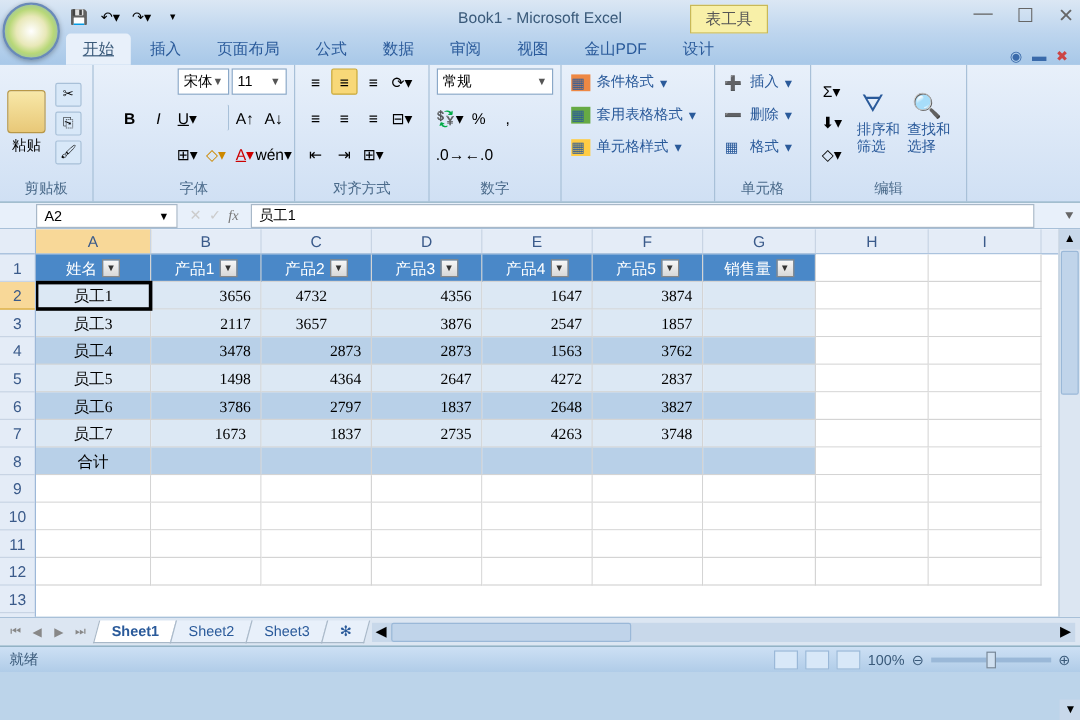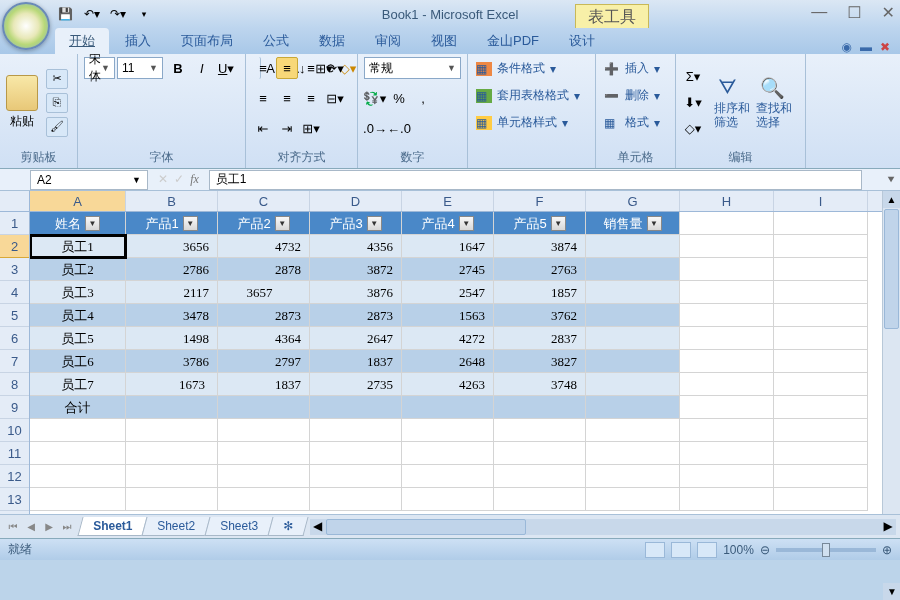--- a/index.html
+++ b/index.html
@@ -4,21 +4,21 @@
 <style>
 * { box-sizing: border-box; margin: 0; padding: 0; font-family: "Microsoft YaHei", SimSun, Arial, sans-serif; }
 body { width: 900px; height: 600px; background: #bcd4ea; overflow: hidden; font-size: 12px; }
 
 
 .titlebar { height: 28px; background: linear-gradient(#dbe7f4,#bdd5ee); display: flex; align-items: center; position: relative; }
 .office-btn { width: 48px; height: 48px; position: absolute; left: 2px; top: 2px; background: radial-gradient(circle,#fff,#e8e8b8 40%,#b8d878 60%,#78a8d8); border-radius: 50%; border: 2px solid #6a8ab8; z-index: 10; box-shadow: 0 1px 4px rgba(0,0,0,.3); }
 .qat { margin-left: 55px; display: flex; gap: 4px; align-items: center; }
 .qat-btn { width: 22px; height: 20px; display: flex; align-items: center; justify-content: center; }
 .title-center { position: absolute; left: 50%; transform: translateX(-50%); color: #3a5a7a; font-size: 13px; }
-.tool-context { position: absolute; left: 575px; top: 4px; background: #f8f0a8; padding: 2px 12px; font-size: 16px; color: #555; border: 1px solid #c8b858; }
+.tool-context { position: absolute; left: 575px; top: 4px; background: #f8f0a8; padding: 2px 12px; font-size: 13px; color: #555; border: 1px solid #c8b858; }
 .win-controls { position: absolute; right: 5px; top: 3px; display: flex; gap: 20px; color: #666; }
 .win-controls span { font-size: 16px; cursor: pointer; }
 
 
 .tabs { height: 26px; background: linear-gradient(#bdd5ee,#a8c8e8); display: flex; align-items: end; padding-left: 55px; gap: 2px; position: relative; }
 .tab { padding: 4px 14px; color: #2a5a9a; font-size: 13px; cursor: pointer; }
 .tab.active { background: #e8f0fa; border-radius: 4px 4px 0 0; color: #3a5a7a; text-decoration: underline; }
 .tabs .help { position: absolute; right: 10px; display: flex; gap: 8px; color: #3a6aaa; }
 
 
@@ -161,21 +161,21 @@
       <div class="small-col">
         <div class="small-btn">✂</div>
         <div class="small-btn">⎘</div>
         <div class="small-btn">🖌</div>
       </div>
     </div>
     <div class="group-label">剪贴板</div>
   </div>
 
   <div class="group font-group">
-    <div class="group-body" style="flex-direction:row;align-items:flex-start">
+    <div class="group-body" style="flex-direction:column;align-items:flex-end">
       <div class="font-row">
         <div class="combo" style="flex:1">
             <span>宋体</span>
             <span class="arrow">▼</span>
           </div>
         <div class="combo" style="width:46px">
             <span>11</span>
             <span class="arrow">▼</span>
           </div>
       </div>
@@ -360,36 +360,25 @@
           <div class="cell w-g hdr-cell">
             <span>销售量</span>
             <span class="filter-btn">▼</span>
           </div>
           <div class="cell w-h empty"></div>
           <div class="cell w-i empty"></div>
         </div>
         <div class="gridrow">
           <div class="cell w-a band1 active-cell" style="text-align: center;">员工1</div>
           <div class="cell w-b band1" style="text-align: right; padding-right: 8px;">3656</div>
-          <div class="cell w-c band1" style="text-align: right; padding-right: 8px;">4732</div>
+          <div class="cell w-c band1" style="padding-right: 8px;">4732</div>
           <div class="cell w-d band1" style="text-align: right; padding-right: 8px;">4356</div>
           <div class="cell w-e band1" style="text-align: right; padding-right: 8px;">1647</div>
           <div class="cell w-f band1" style="text-align: right; padding-right: 8px;">3874</div>
           <div class="cell w-g band1"></div>
-          <div class="cell w-h empty"></div>
-          <div class="cell w-i empty"></div>
-        </div>
-        <div class="gridrow">
-          <div class="cell w-a band2" style="text-align: center;">员工2</div>
-          <div class="cell w-b band2" style="text-align: right; padding-right: 8px;">2786</div>
-          <div class="cell w-c band2" style="text-align: right; padding-right: 8px;">2878</div>
-          <div class="cell w-d band2" style="text-align: right; padding-right: 8px;">3872</div>
-          <div class="cell w-e band2" style="text-align: right; padding-right: 8px;">2745</div>
-          <div class="cell w-f band2" style="text-align: right; padding-right: 8px;">2763</div>
-          <div class="cell w-g band2"></div>
           <div class="cell w-h empty"></div>
           <div class="cell w-i empty"></div>
         </div>
         <div class="gridrow">
           <div class="cell w-a band1" style="text-align: center;">员工3</div>
           <div class="cell w-b band1" style="text-align: right; padding-right: 8px;">2117</div>
           <div class="cell w-c band1" style="padding-right: 8px;">3657</div>
           <div class="cell w-d band1" style="text-align: right; padding-right: 8px;">3876</div>
           <div class="cell w-e band1" style="text-align: right; padding-right: 8px;">2547</div>
           <div class="cell w-f band1" style="text-align: right; padding-right: 8px;">1857</div>

